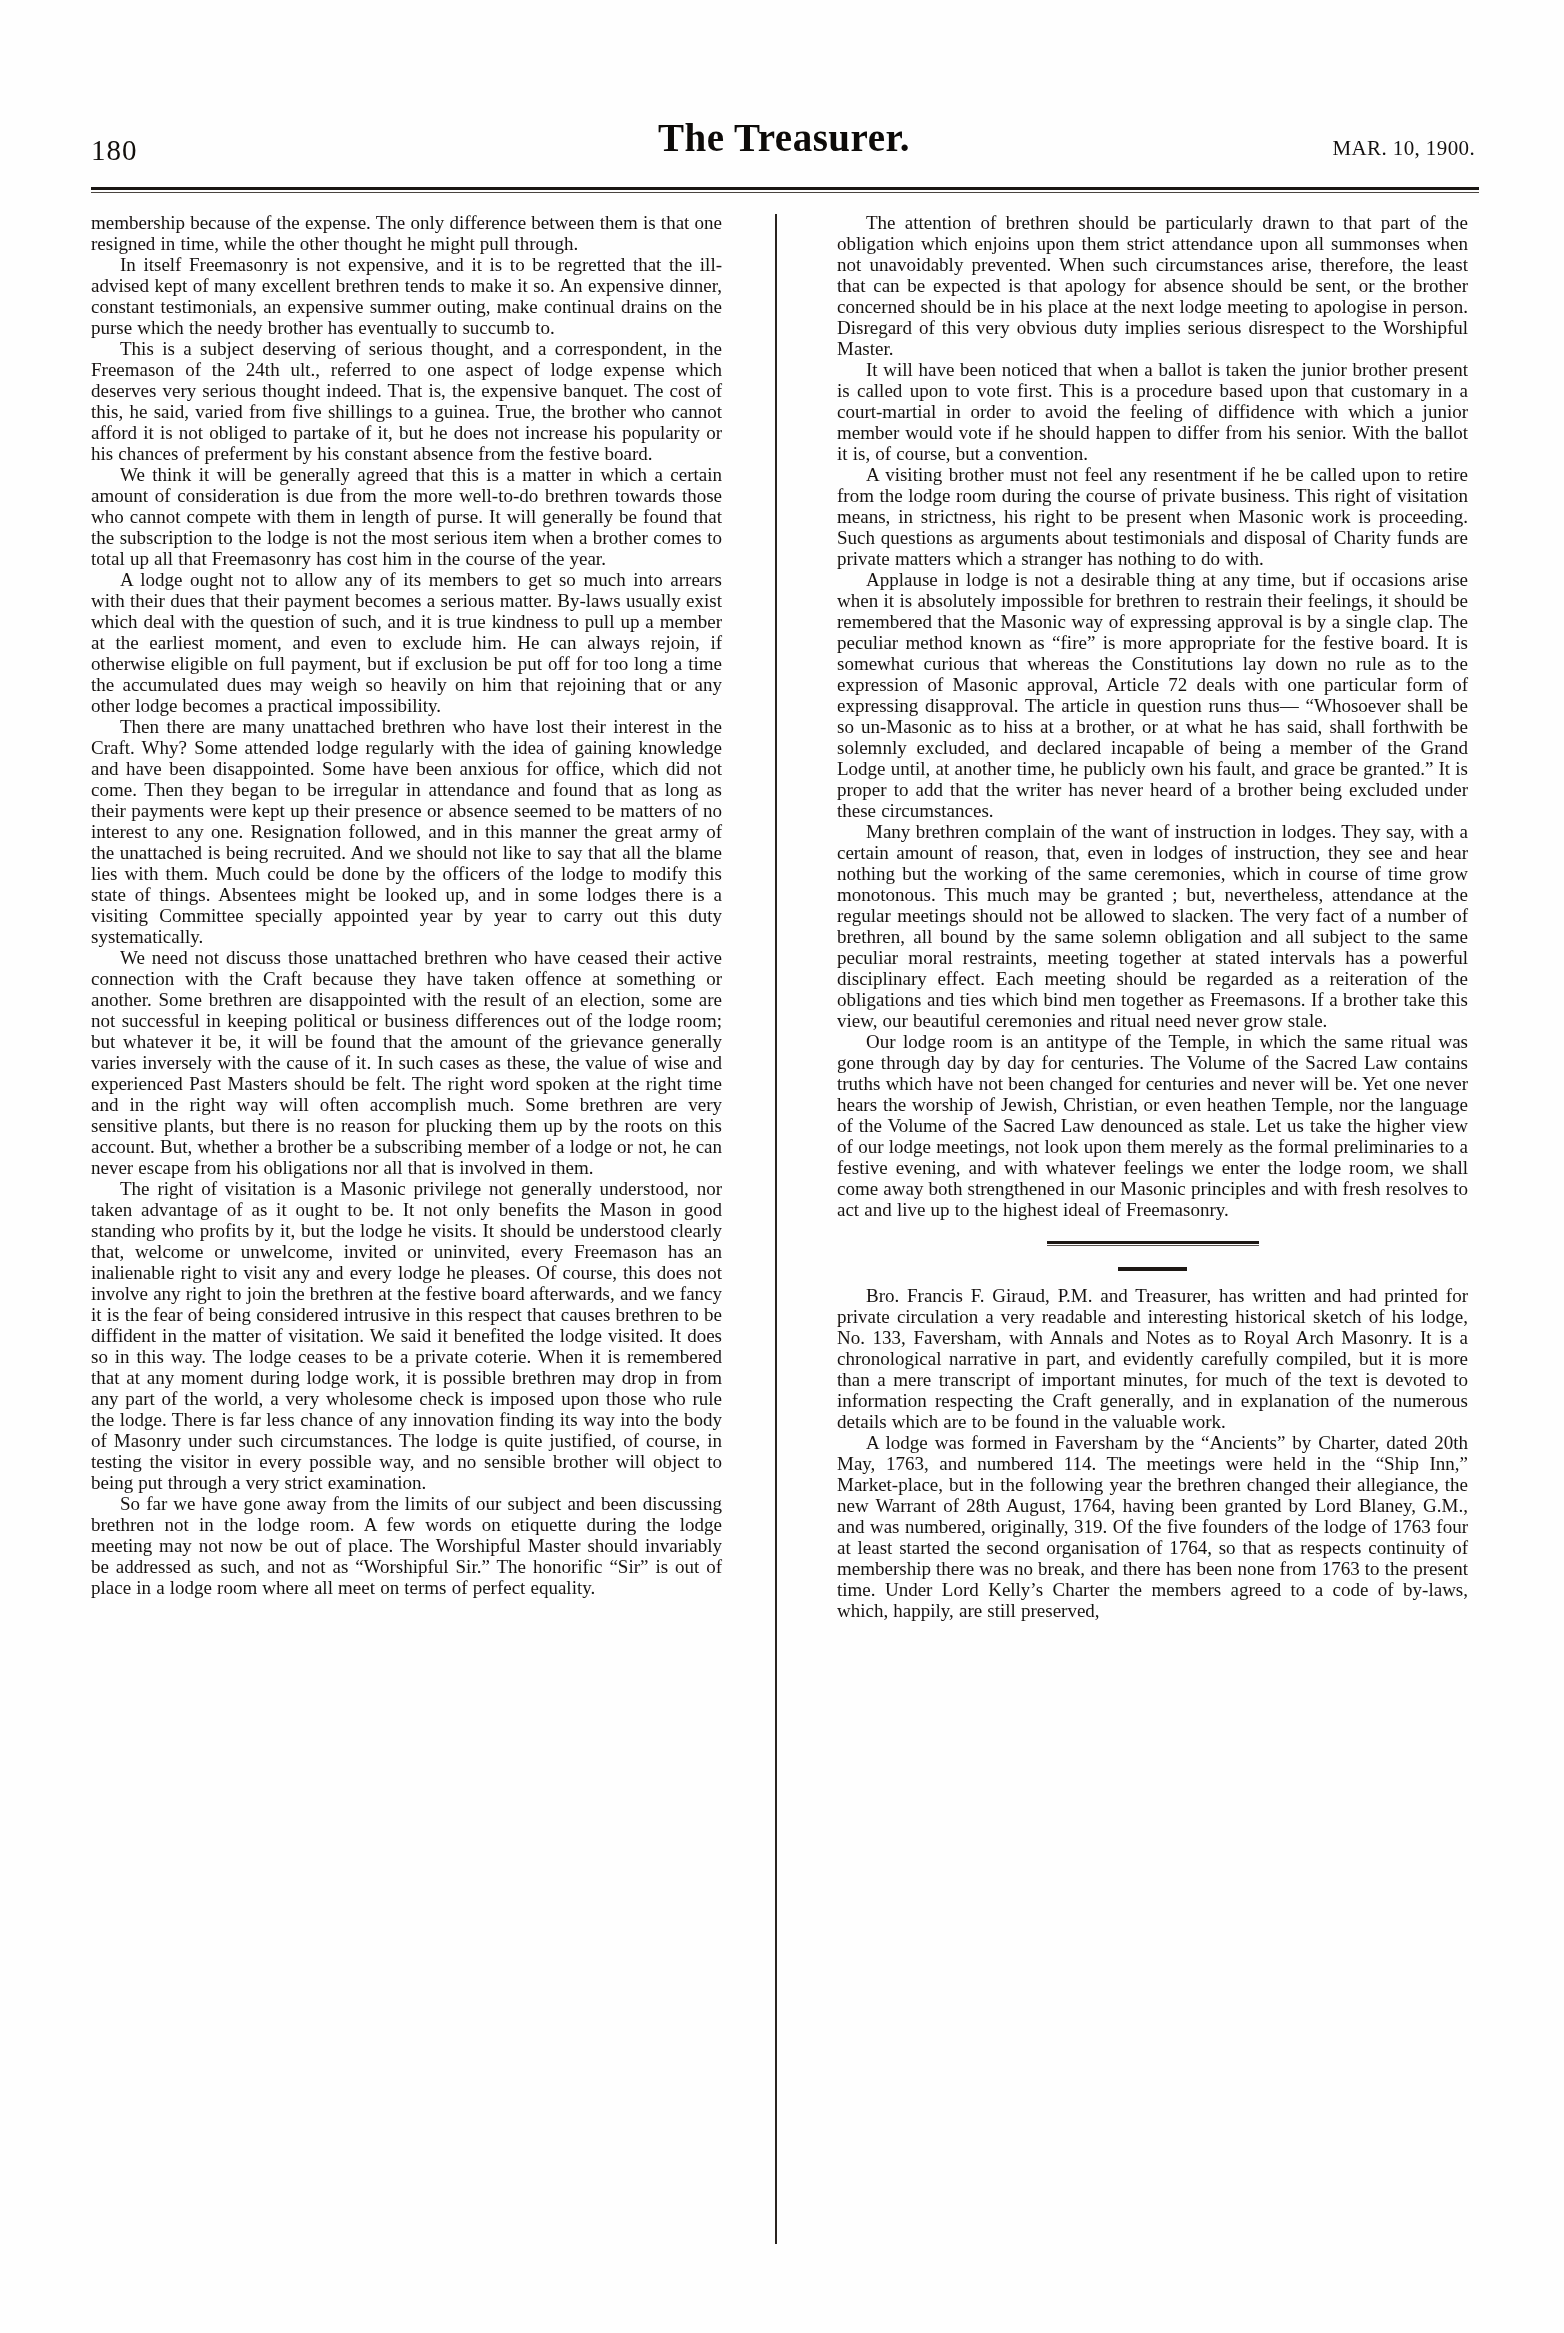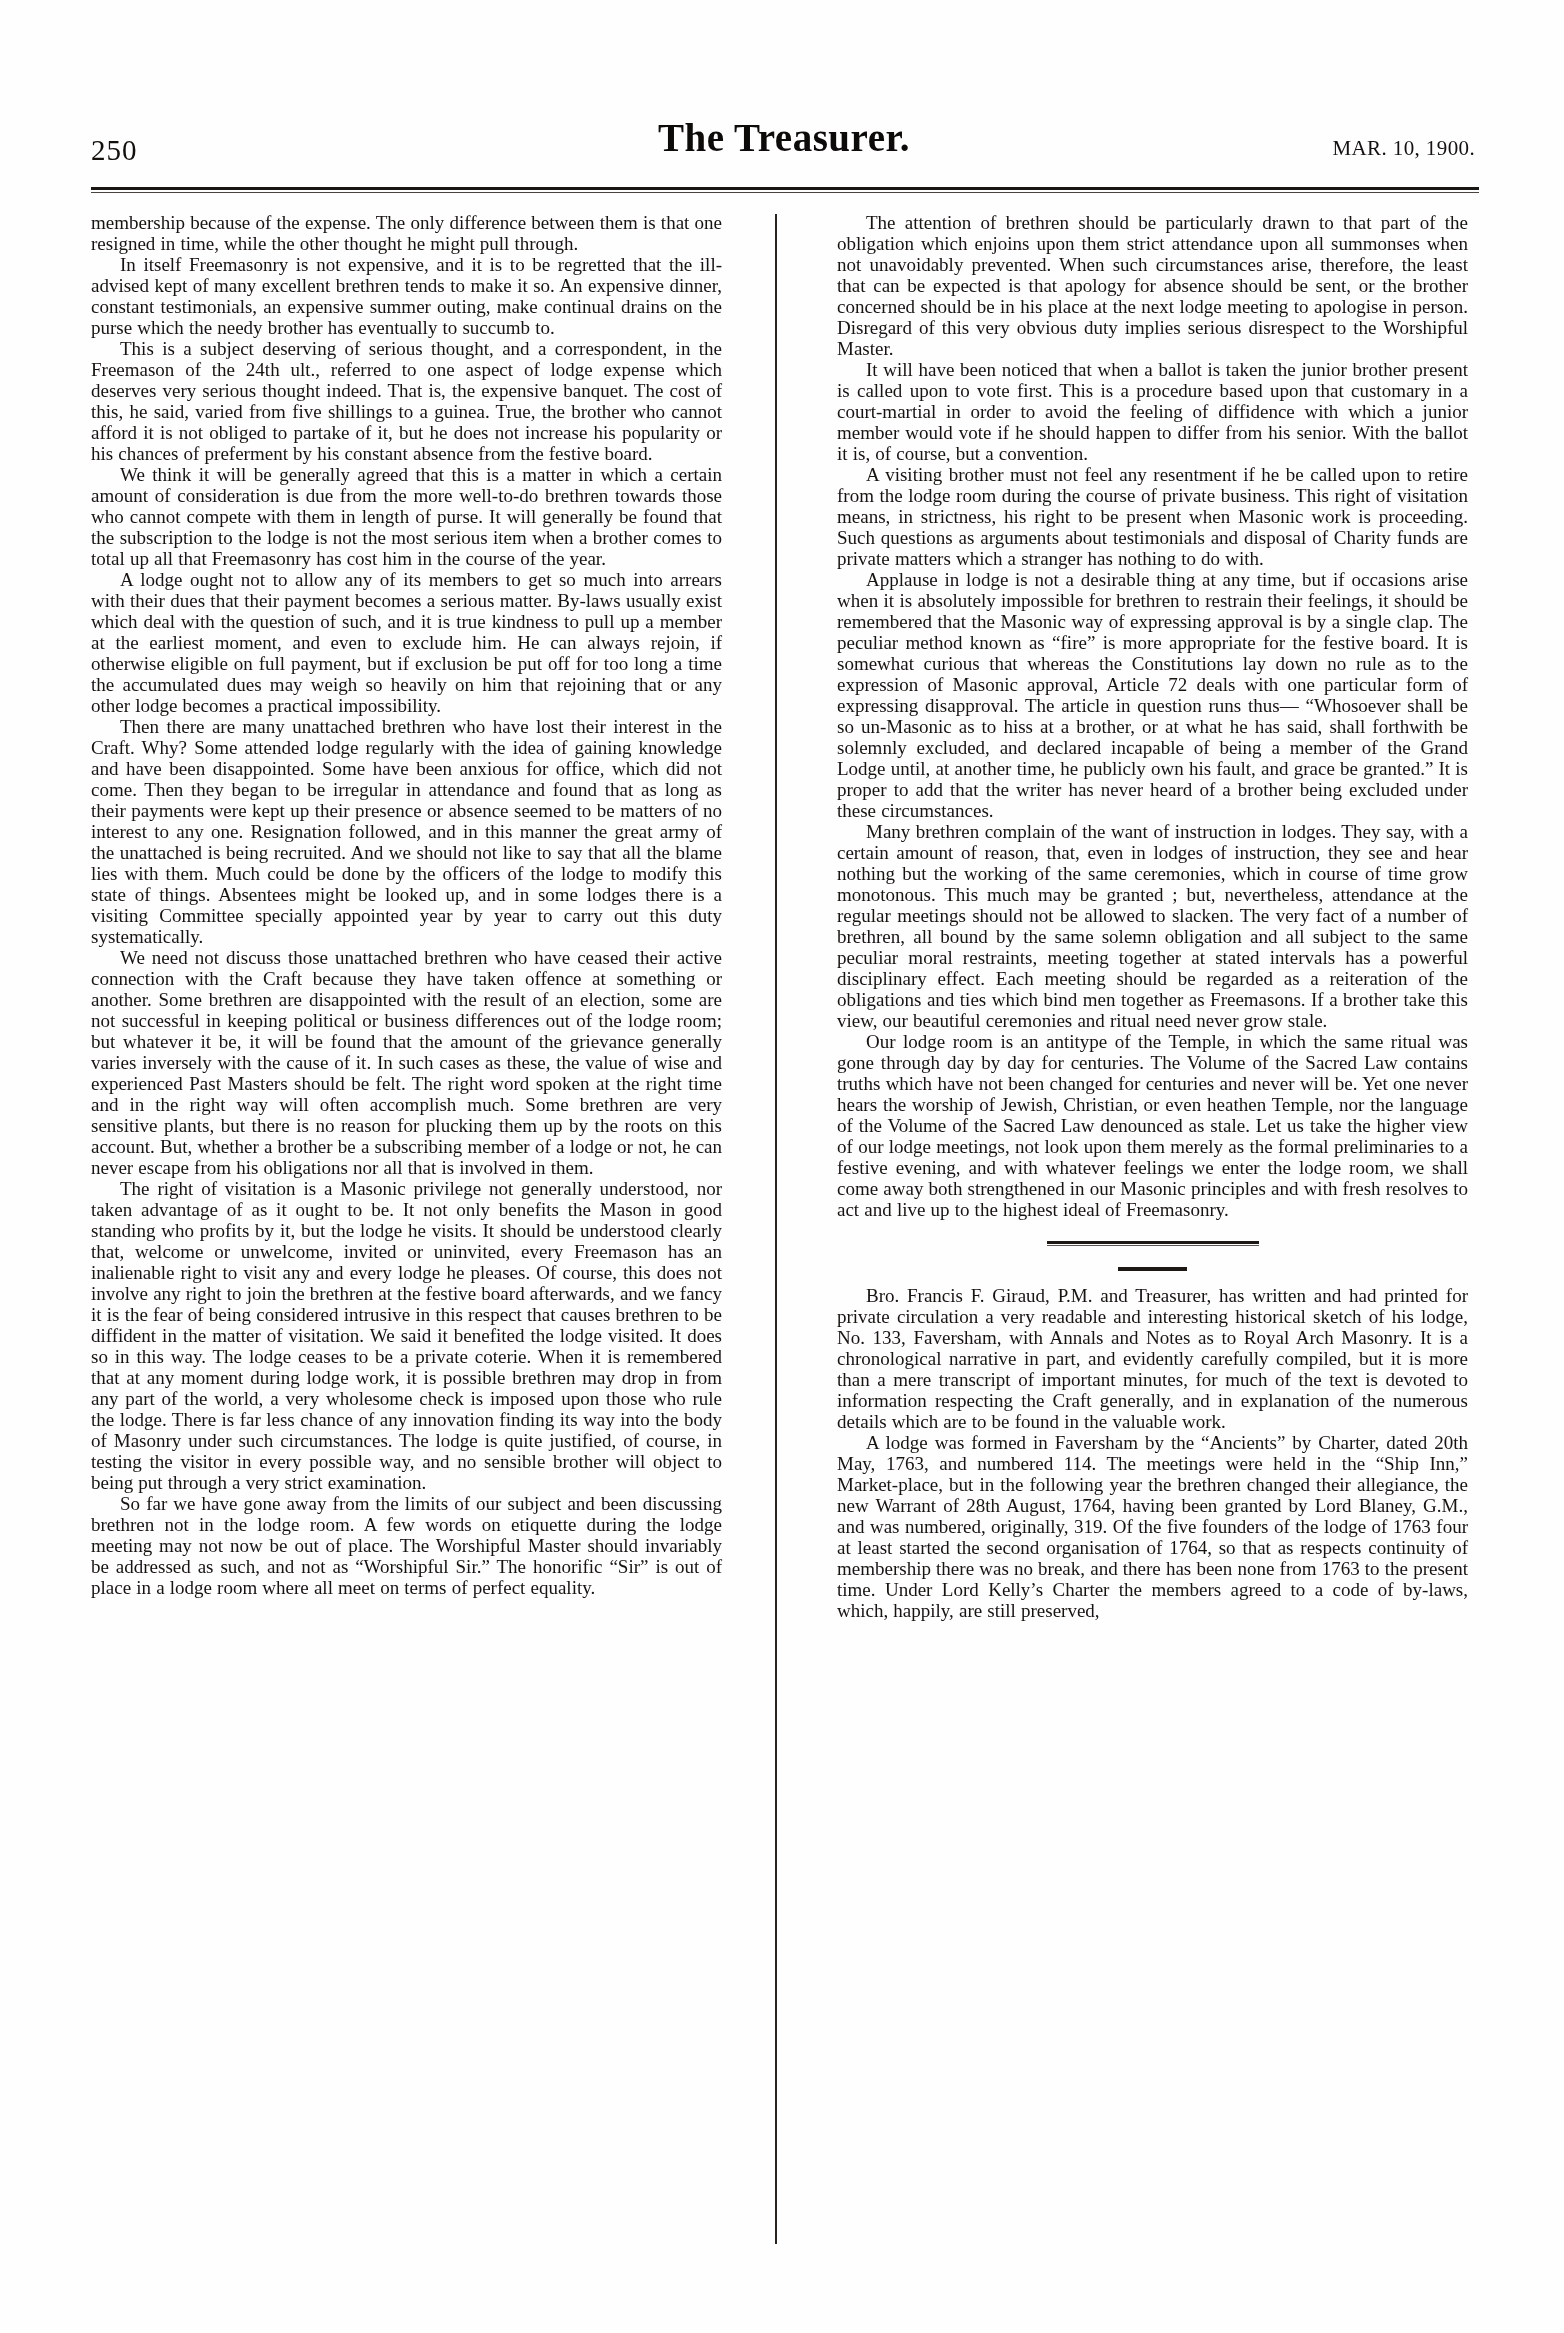--- a/index.html
+++ b/index.html
@@ -135,21 +135,21 @@
     height: 3.8px;
     background: #1d1814;
   }
 </style>
 </head>
 <body>
 
 <div class="page">
 
   <div class="masthead">
-    <div class="folio">250</div>
+    <div class="folio">180</div>
     <div class="journal-title">The Treasurer.</div>
     <div class="issue-date">MAR. 10, 1900.</div>
   </div>
   <div class="masthead-rule"></div>
 
   <div class="columns">
 
     <div class="col-divider"></div>
 
     <div class="col col-left">

